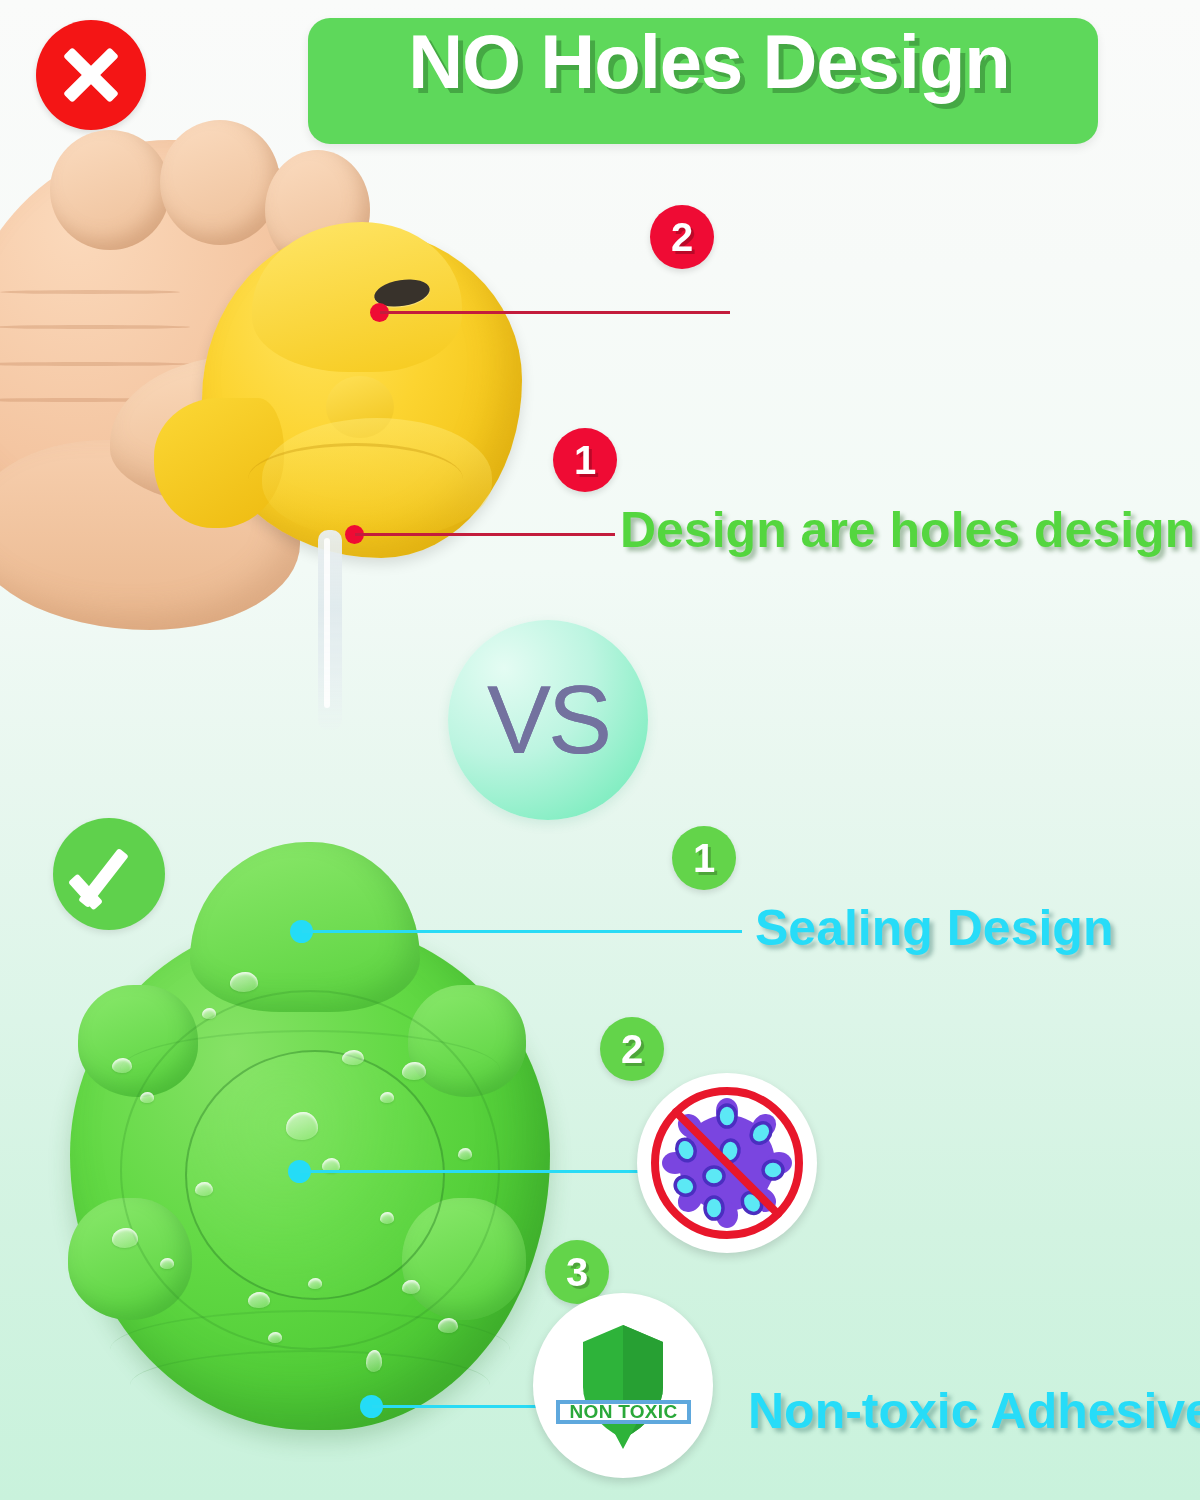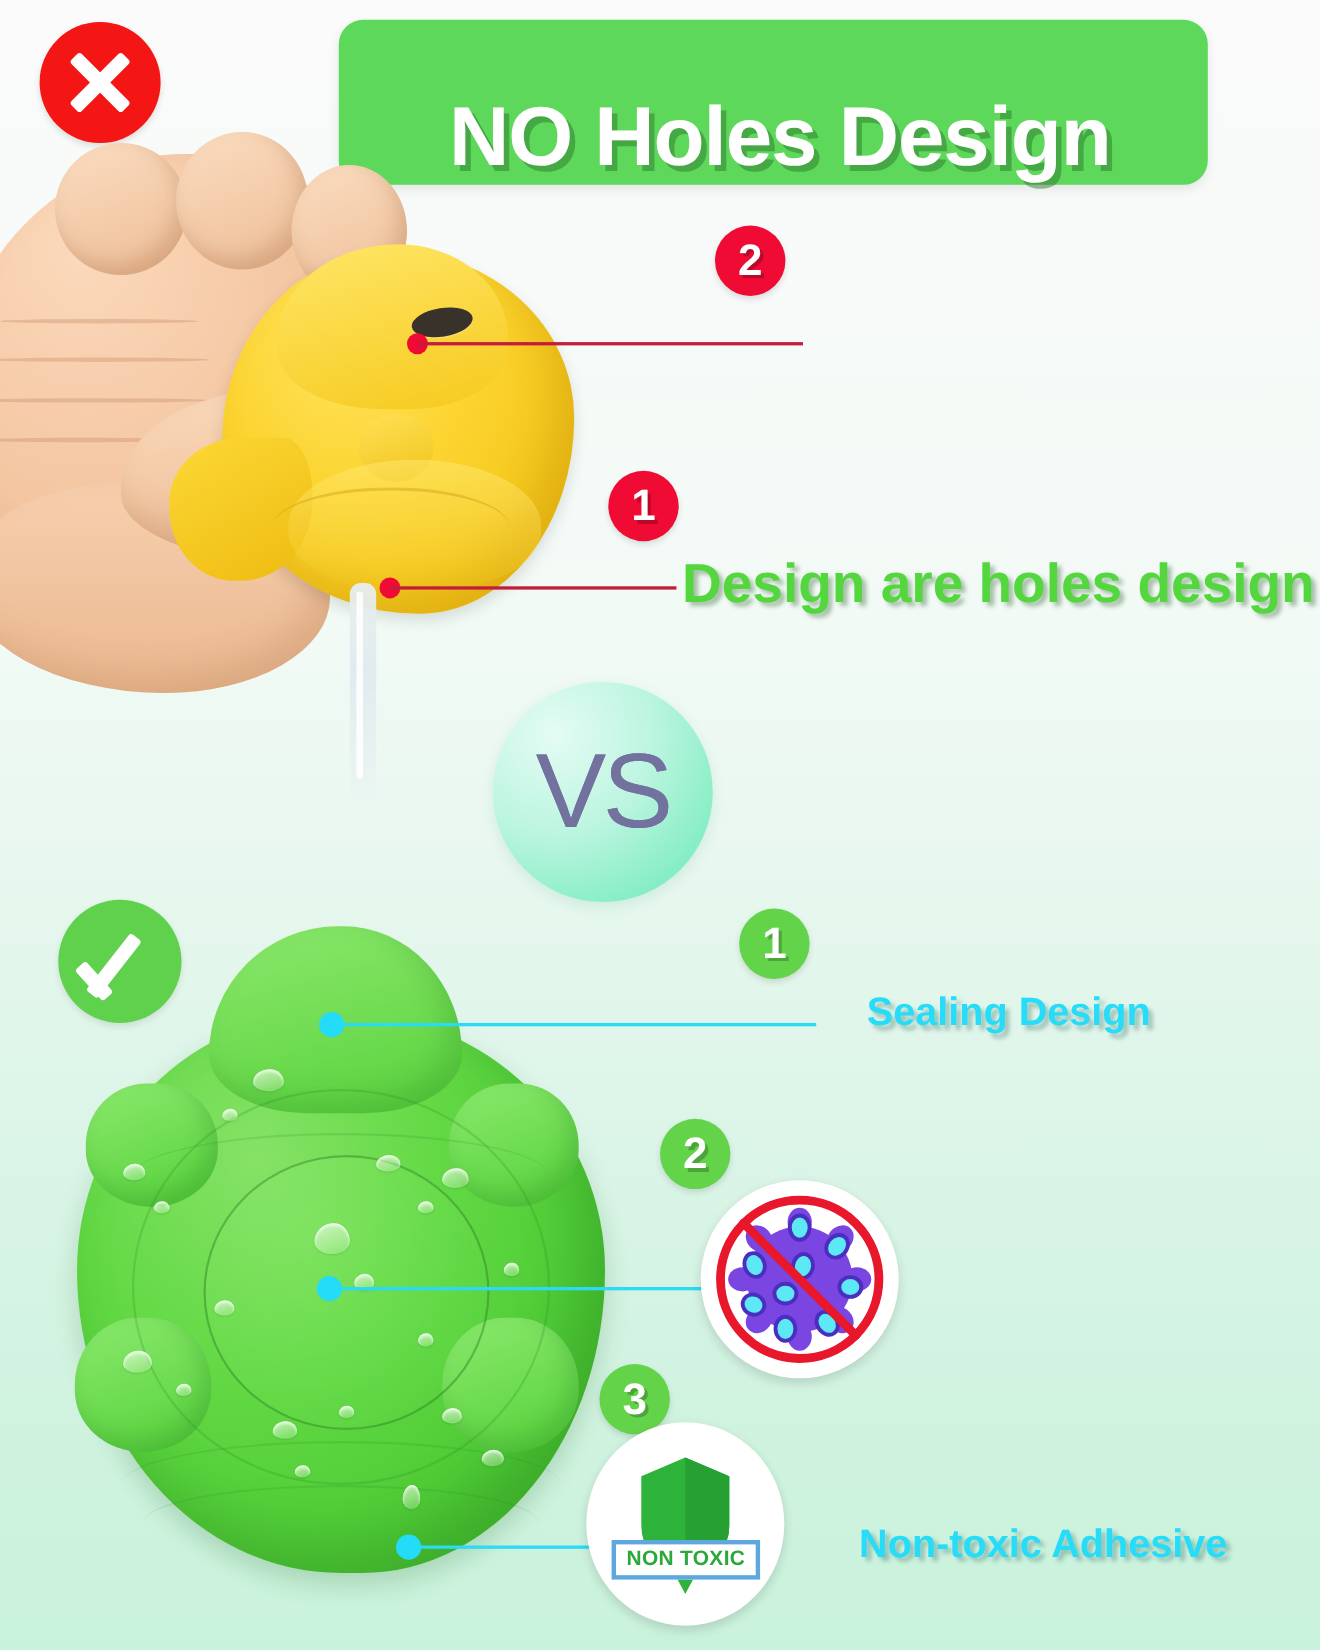--- a/index.html
+++ b/index.html
@@ -20,24 +20,24 @@
     box-shadow:0 3px 6px rgba(0,0,0,.12);
   }
   .x-badge:before, .x-badge:after{
     content:""; position:absolute; left:50%; top:50%; width:13px; height:66px;
     background:#fff; border-radius:3px; transform-origin:center;
   }
   .x-badge:before{ transform:translate(-50%,-50%) rotate(45deg); }
   .x-badge:after { transform:translate(-50%,-50%) rotate(-45deg); }
 
   .title-banner{
-    position:absolute; left:308px; top:18px; width:790px; height:150px;
+    position:absolute; left:308px; top:18px; width:790px; height:126px;
     background:#5ed85b; border-radius:22px;
     box-shadow:0 4px 10px rgba(0,0,0,.08);
-    display:flex; align-items:flex-end; justify-content:center;padding-left:12px;
+    display:flex; align-items:flex-start; justify-content:center;padding-left:12px;
   }
   .title-banner .t{
     font-size:76px; font-weight:bold; color:#fff; letter-spacing:-1px;
     text-shadow:5px 5px 0 rgba(40,110,40,.45);
     white-space:nowrap;
   }
 
   
   .photo-top{ position:absolute; left:-10px; top:140px; width:540px; height:500px; }
 
@@ -216,41 +216,40 @@
   .dot.red { background:#ef0b34; width:19px; height:19px; }
   .dot.cyan{ background:#24dcf7; width:23px; height:23px; }
 
   
   .label{ position:absolute; font-weight:bold; white-space:nowrap; }
   .label.green{
     color:#54d63f; font-size:50px;
     text-shadow:4px 4px 4px rgba(60,110,60,.42);
   }
   .label.cyan{
-    color:#27dcf8; font-size:36px;
+    color:#27dcf8; font-size:50px;
     text-shadow:4px 4px 4px rgba(60,120,110,.42);
-    margin-left:33px;
   }
 
   
   .germ-icon{
     position:absolute; left:637px; top:1073px; width:180px; height:180px;
     background:#fff; border-radius:50%;
     box-shadow:0 4px 10px rgba(0,0,0,.14);
     display:flex; align-items:center; justify-content:center;
   }
   
   .nontoxic-icon{
     position:absolute; left:533px; top:1293px; width:180px; height:185px;
     background:#fff; border-radius:50%;
     box-shadow:0 4px 10px rgba(0,0,0,.14);
     display:flex; align-items:center; justify-content:center;
   }
   .nt-text{
-    position:absolute; left:23px; top:107px; width:135px; height:36px;
+    position:absolute; left:23px; top:107px; width:135px; height:24px;
     border:4px solid #5fa8dd; background:#fff;
     display:flex; align-items:center; justify-content:center;
     font-size:19px; font-weight:bold; color:#2aa83a; letter-spacing:.3px;
   }
 </style>
 </head>
 <body>
 
 <div id="stage">
 

